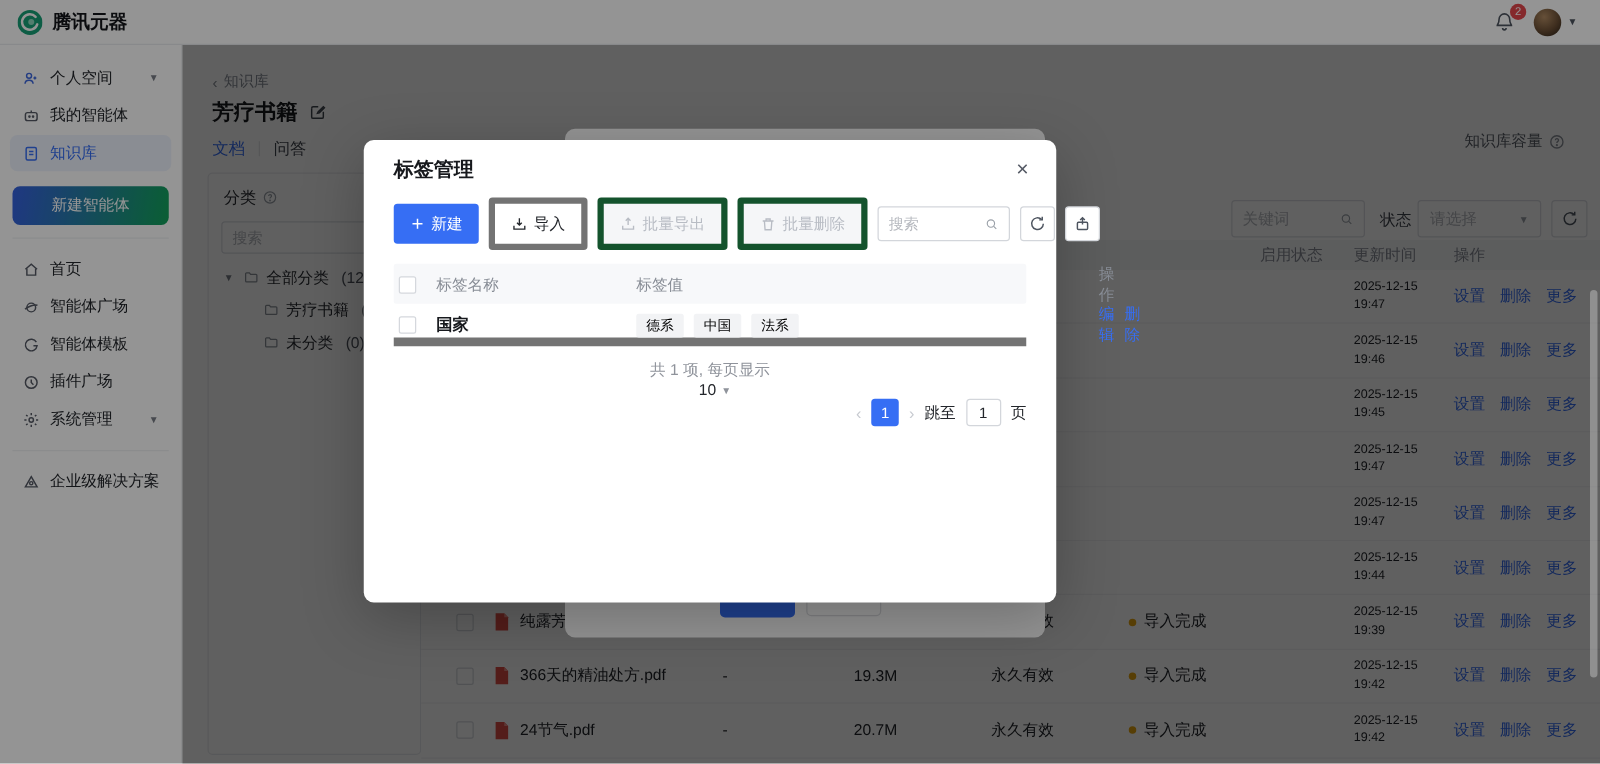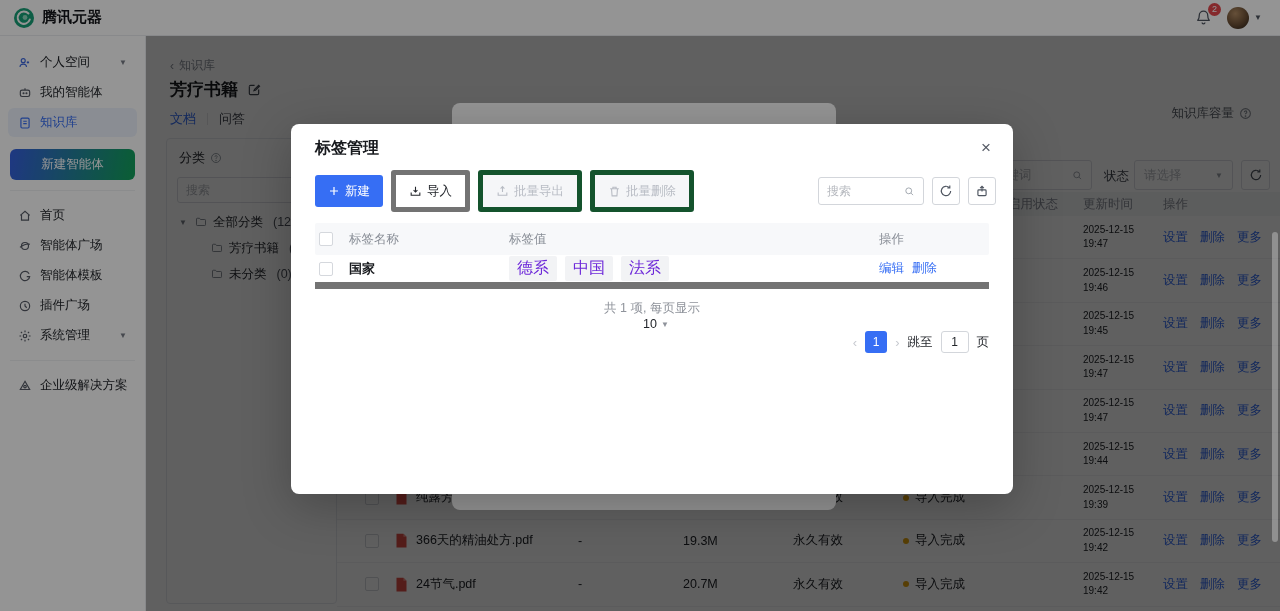--- a/index.html
+++ b/index.html
@@ -93,21 +93,21 @@
   
   .dim-main { position:absolute; left:146px; top:36px; right:0; bottom:0; background:rgba(0,0,0,0.35); z-index:10; }
   .dialog-behind { position:absolute; left:452px; top:103px; width:384px; height:407px; background:#fff;
     border-radius:8px; z-index:20; }
   .db-btn-primary { position:absolute; left:124px; top:359px; width:60px; height:32px; border-radius:4px; background:#366ef4; }
   .db-btn-secondary { position:absolute; left:193px; top:358px; width:60px; height:32px; border-radius:4px;
     background:#fff; border:1px solid #dcdee2; }
   .dim-full { position:absolute; inset:0; background:rgba(0,0,0,0.42); z-index:30; }
 
   
-  .modal { position:absolute; left:291px; top:124px; width:722px; height:370px; background:#fff;
+  .modal { position:absolute; left:291px; top:112px; width:554px; height:370px; background:#fff;
     border-radius:8px; z-index:40; box-shadow:0 12px 48px rgba(0,0,0,0.25); padding:14px 24px; }
   .m-title { font-size:16px; font-weight:700; color:#17191d; }
   .m-close { position:absolute; right:18px; top:10px; font-size:17px; color:#565b66; cursor:pointer; padding:4px; }
   .m-toolbar { margin-top:11px; display:flex; align-items:center; gap:8px; }
   .btn { height:28px; border-radius:3px; font-size:12.5px; display:inline-flex; align-items:center;
     gap:5px; padding:16px 13px; cursor:pointer; white-space:nowrap; }
   .b-primary { background:#366ef4; color:#fff; }
   .b-plain { border:5px solid #737373; color:#23262b; background:#fff; }
   .b-disabled { background:#f5f6f8; color:#b8bcc4; border:5px solid #14532d; cursor:default; }
   .m-right { margin-left:auto; display:flex; gap:8px; align-items:center; margin-right:-7px; }
@@ -115,21 +115,21 @@
     align-items:center; padding:0 8px; gap:4px; }
   .m-search input { border:0; outline:0; width:100%; font-size:12px; font-family:inherit; color:#23262b; }
   .m-search input::placeholder { color:#b6b9bf; }
   .icon-btn { width:28px; height:28px; border:1px solid #d3d6db; border-radius:3px; background:#fff;
     display:flex; align-items:center; justify-content:center; cursor:pointer; }
   .mgrid { display:grid; grid-template-columns:30px 160px 370px auto; align-items:center; padding-left:4px; }
   .mt-head { margin-top:11px; height:32px; background:#f7f8fa; font-size:12.5px; color:#878c95; border-radius:2px; }
   .mt-row { height:34px; border-bottom:7px solid #737373; font-size:13px; color:#17191d; }
   .tag-name { font-weight:700; }
   .pills { display:flex; gap:8px; }
-  .pill { background:#f2f3f5; color:#6d28d9; font-size:16px; padding:2px 8px; border-radius:2px; }
+  .pill { background:#f2f3f5; color:#000000; font-size:11px; padding:2px 8px; border-radius:2px; }
   .mt-actions { display:flex; gap:8px; font-size:12.5px; }
   .mt-actions a { color:#366ef4; cursor:pointer; text-decoration:none; }
   .m-pagination { margin-top:11px; display:flex; align-items:center; font-size:12.5px; color:#8f939b;flex-direction:column; }
   .psize { color:#23262b; margin-left:8px; display:inline-flex; align-items:center; gap:4px; cursor:pointer; }
   .psize .sel-caret { font-size:8px; color:#8f939b; }
   .pag-right { margin-left:auto; display:flex; align-items:center; gap:8px; }
   .pg-arrow { color:#c7cad0; font-size:13px; cursor:pointer; }
   .pg-cur { width:22px; height:22px; background:#366ef4; color:#fff; border-radius:3px; font-size:12px;
     display:flex; align-items:center; justify-content:center; cursor:pointer; }
   .pg-label { color:#23262b; }

